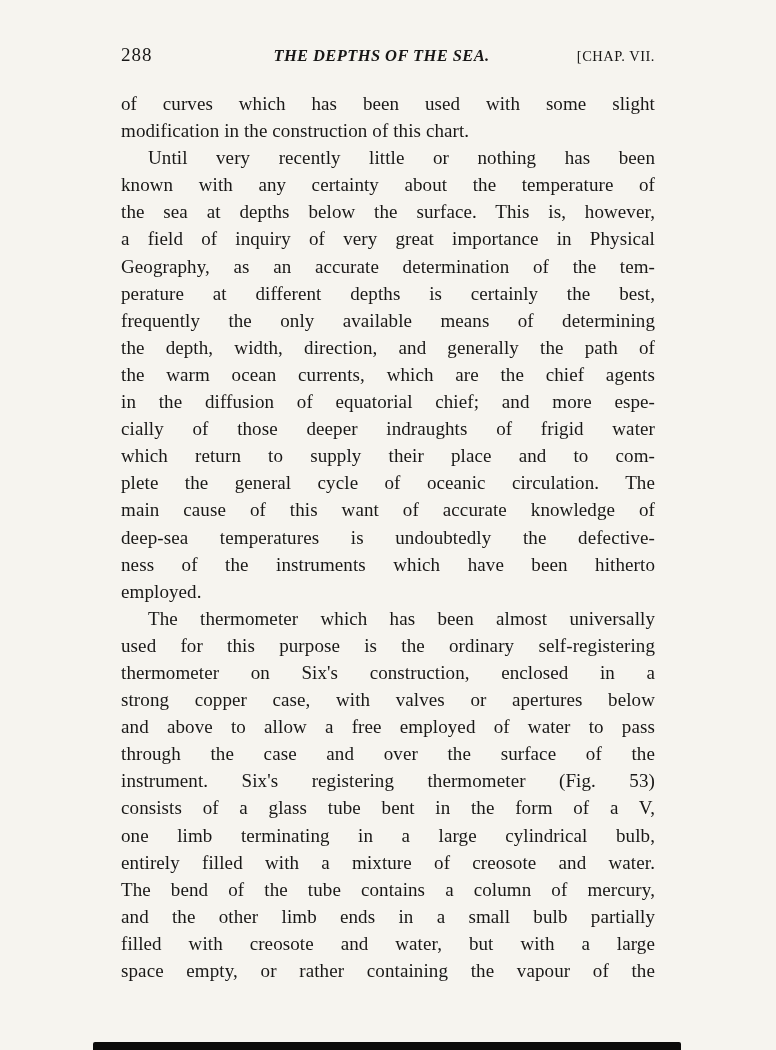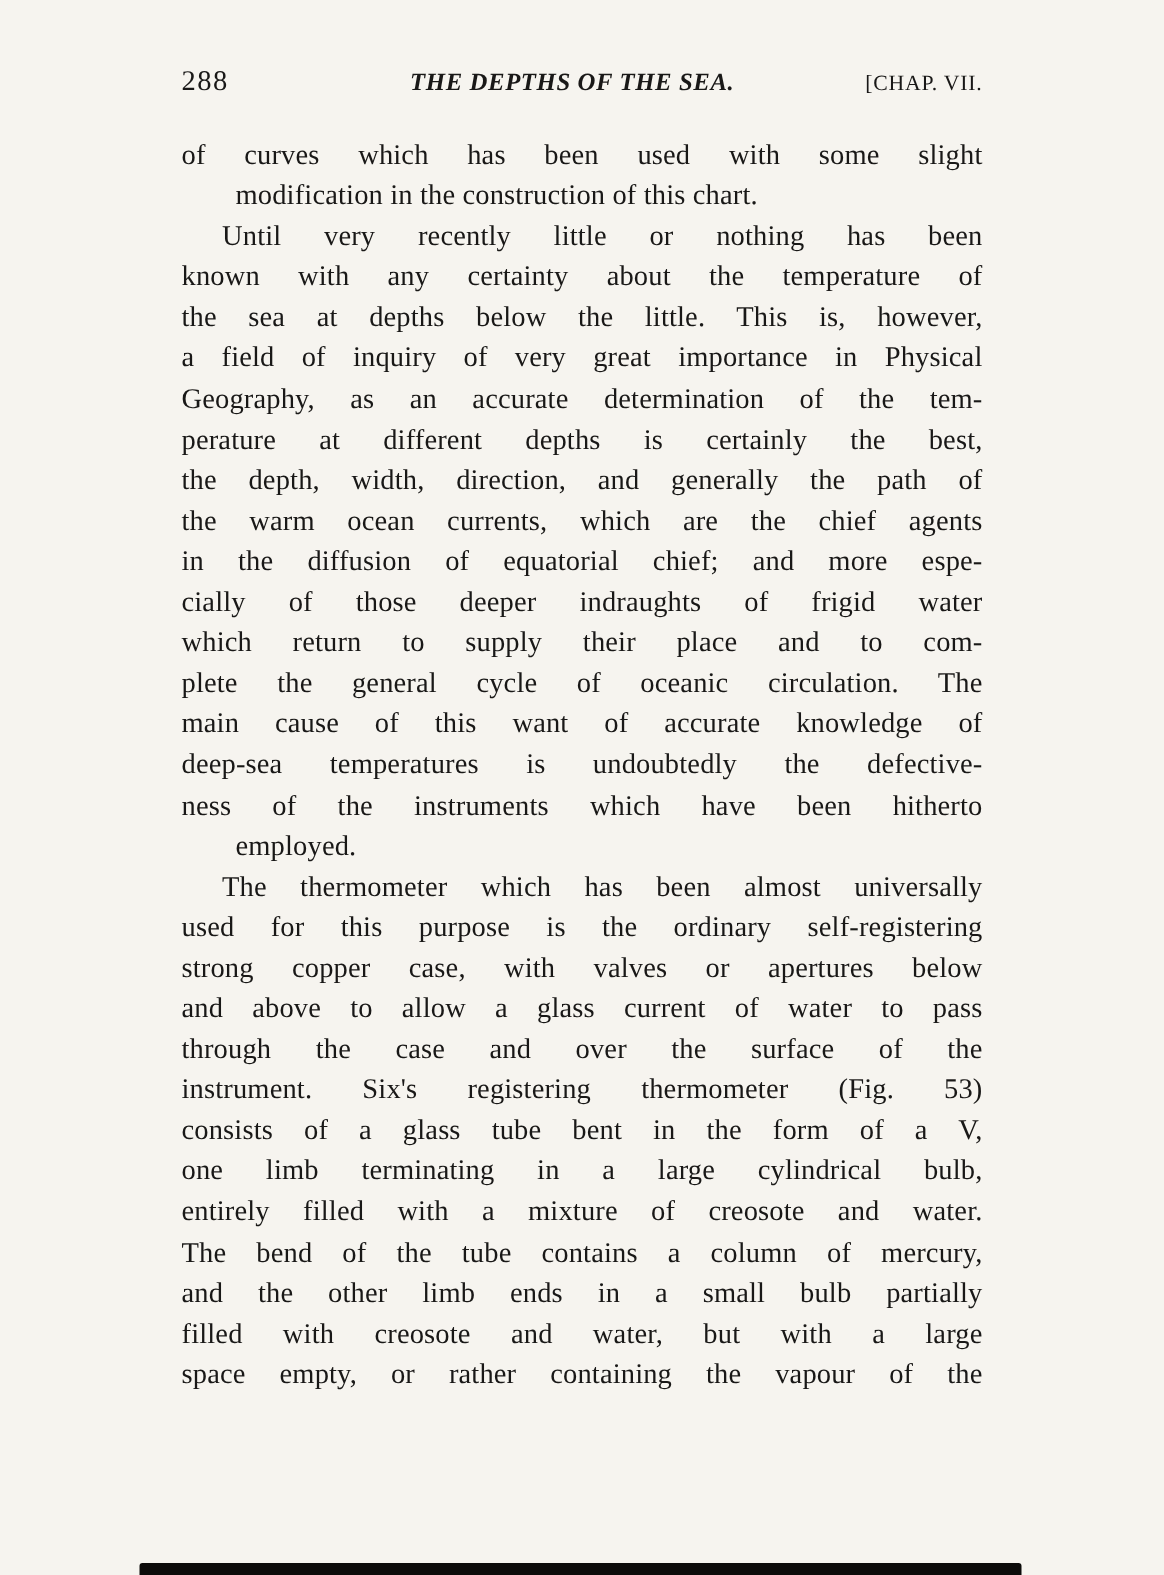--- a/index.html
+++ b/index.html
@@ -56,21 +56,20 @@
   .line {
     font-size: 19px;
     line-height: 27.1px;
     text-align: justify;
     text-align-last: justify;
     white-space: normal;
     letter-spacing: 0.1px;
   }
   .line.no-stretch {
     text-align-last: left;
-    margin-left: 36px;
   }
   .line.indent {
     text-indent: 27px;
   }
   .scan-edge {
     position: absolute;
     left: 93px;
     bottom: 0;
     width: 588px;
     height: 8px;
@@ -85,38 +84,40 @@
   <div class="header">
     <span class="pagenum">288</span>
     <span class="running-title">THE DEPTHS OF THE SEA.</span>
     <span class="chapter">[CHAP. VII.</span>
   </div>
   <div class="body-text">
       <div class="line">of curves which has been used with some slight</div>
       <div class="line no-stretch">modification in the construction of this chart.</div>
       <div class="line indent">Until very recently little or nothing has been</div>
       <div class="line">known with any certainty about the temperature of</div>
-      <div class="line">the sea at depths below the little.  This is, however,</div>
+      <div class="line">the sea at depths below the surface.  This is, however,</div>
       <div class="line">a field of inquiry of very great importance in Physical</div>
       <div class="line">Geography, as an accurate determination of the tem-</div>
       <div class="line">perature at different depths is certainly the best,</div>
+      <div class="line">frequently the only available means of determining</div>
       <div class="line">the depth, width, direction, and generally the path of</div>
       <div class="line">the warm ocean currents, which are the chief agents</div>
       <div class="line">in the diffusion of equatorial chief; and more espe-</div>
       <div class="line">cially of those deeper indraughts of frigid water</div>
       <div class="line">which return to supply their place and to com-</div>
       <div class="line">plete the general cycle of oceanic circulation.  The</div>
       <div class="line">main cause of this want of accurate knowledge of</div>
       <div class="line">deep-sea temperatures is undoubtedly the defective-</div>
       <div class="line">ness of the instruments which have been hitherto</div>
       <div class="line no-stretch">employed.</div>
       <div class="line indent">The thermometer which has been almost universally</div>
       <div class="line">used for this purpose is the ordinary self-registering</div>
+      <div class="line">thermometer on Six's construction, enclosed in a</div>
       <div class="line">strong copper case, with valves or apertures below</div>
-      <div class="line">and above to allow a glass current of water to pass</div>
+      <div class="line">and above to allow a free employed of water to pass</div>
       <div class="line">through the case and over the surface of the</div>
       <div class="line">instrument.  Six's registering thermometer (Fig. 53)</div>
       <div class="line">consists of a glass tube bent in the form of a V,</div>
       <div class="line">one limb terminating in a large cylindrical bulb,</div>
       <div class="line">entirely filled with a mixture of creosote and water.</div>
       <div class="line">The bend of the tube contains a column of mercury,</div>
       <div class="line">and the other limb ends in a small bulb partially</div>
       <div class="line">filled with creosote and water, but with a large</div>
       <div class="line">space empty, or rather containing the vapour of the</div>
     </div>

